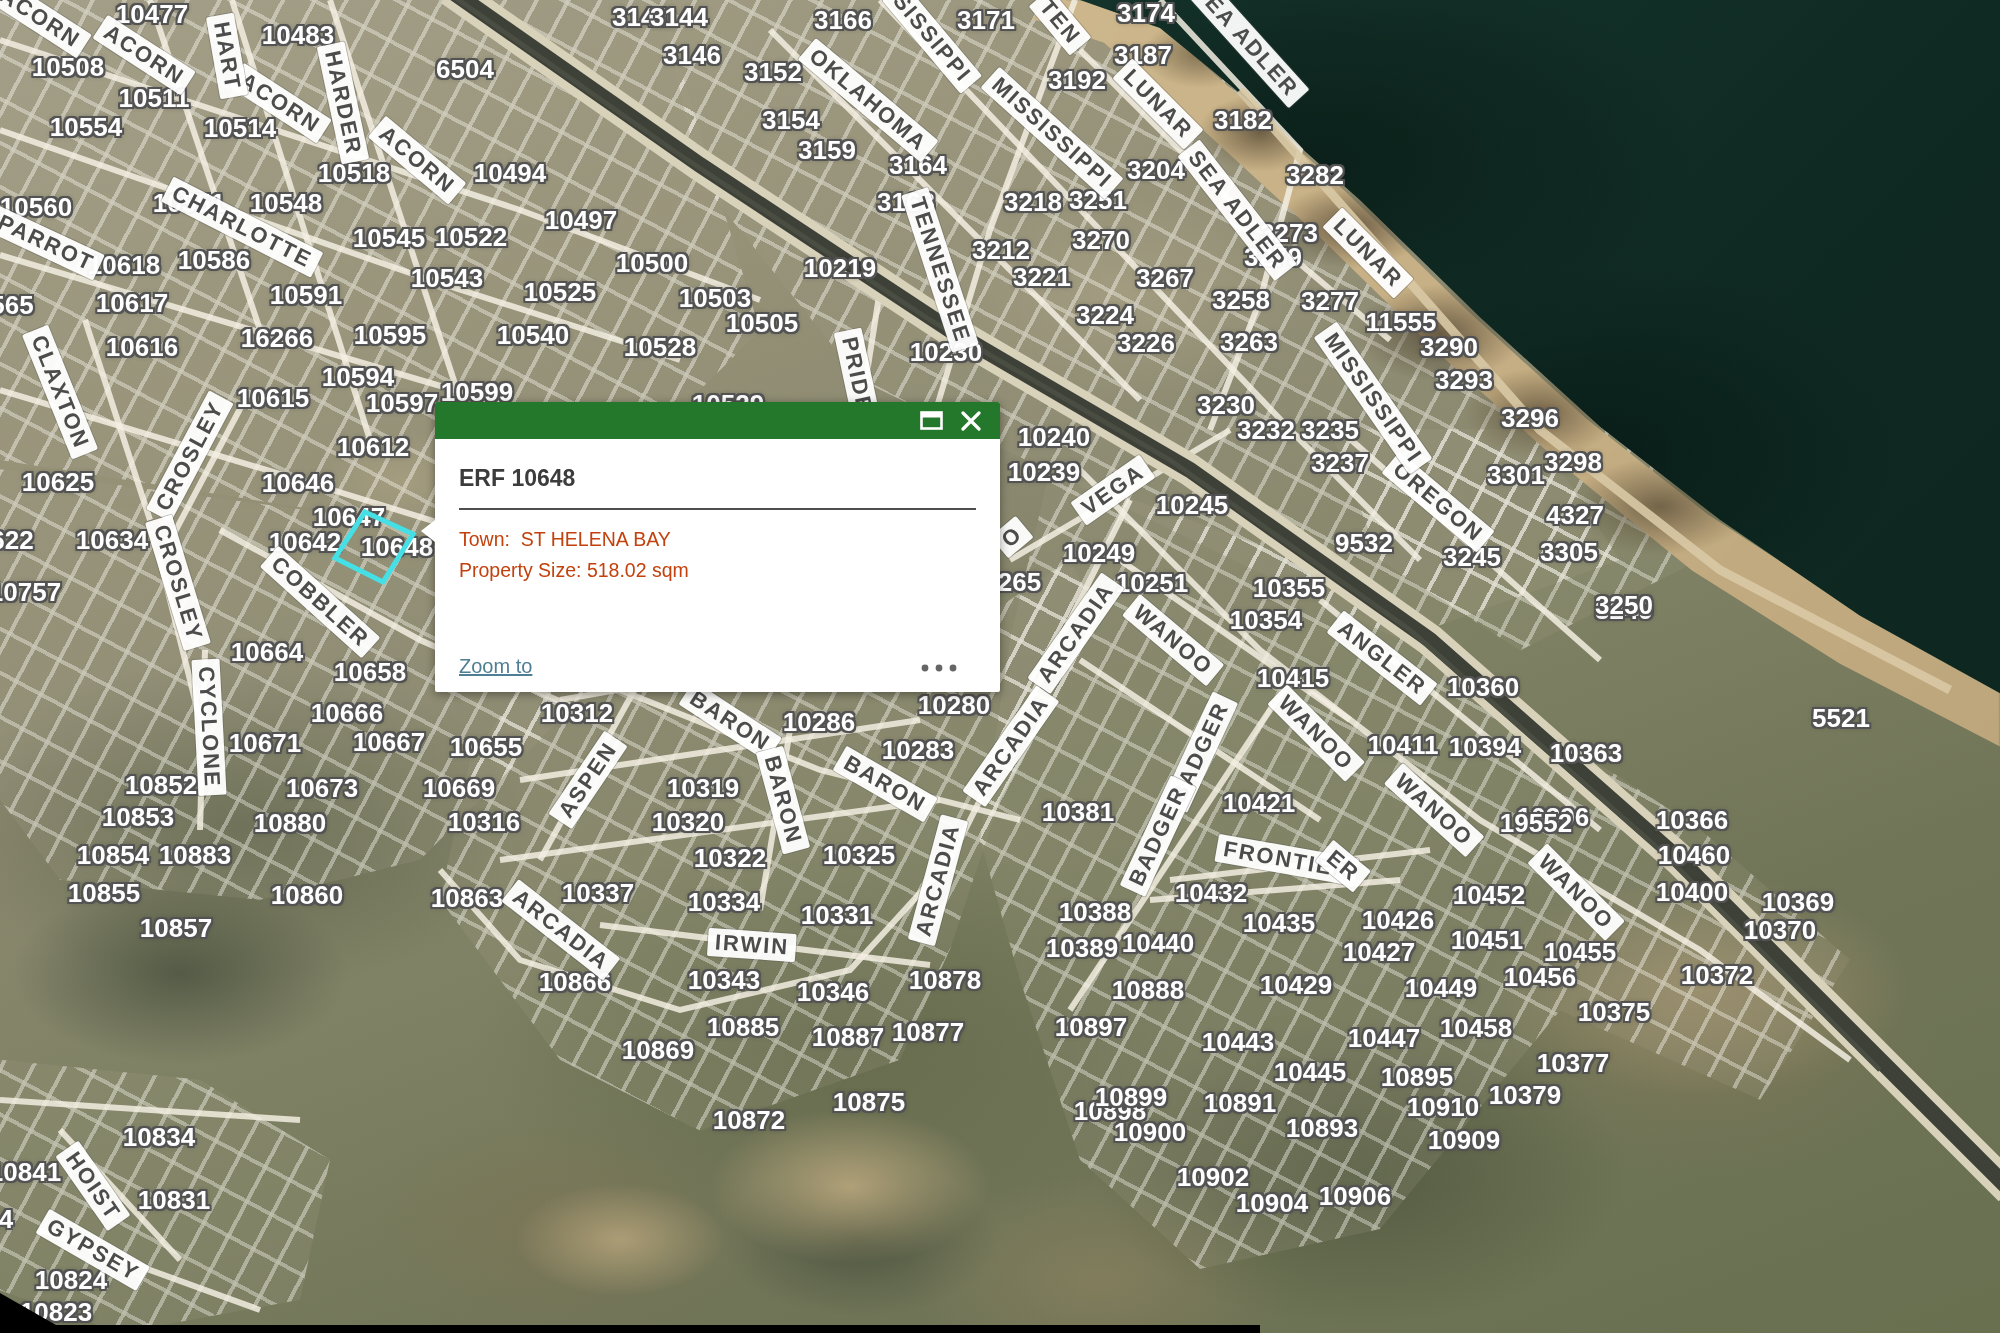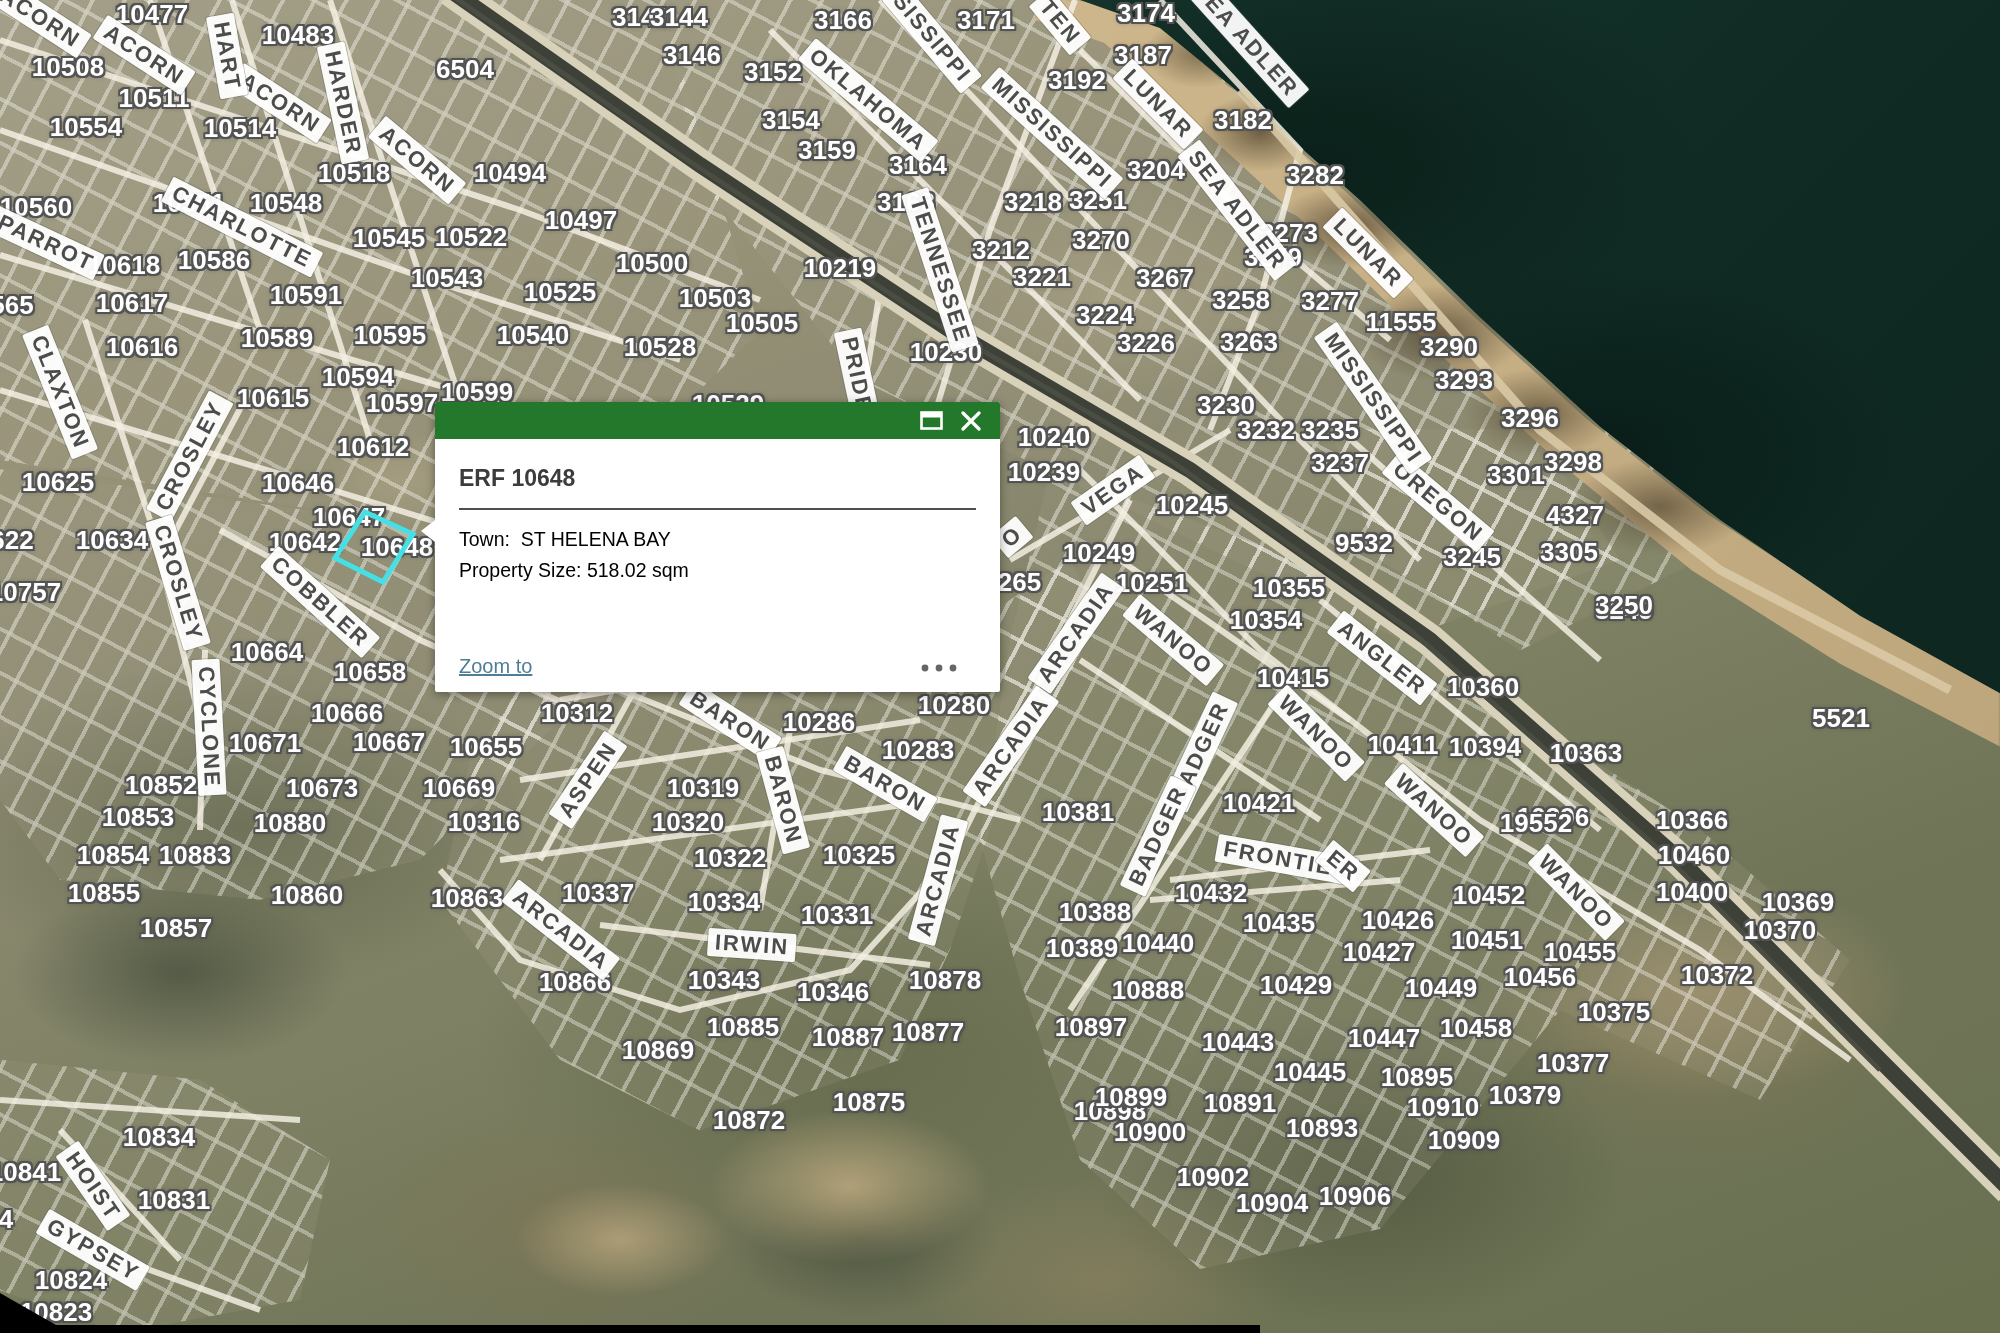--- a/index.html
+++ b/index.html
@@ -64,21 +64,21 @@
   #parcel-highlight{position:absolute;inset:0;z-index:8;}
   
   #popup{position:absolute;left:435px;top:402px;width:565px;height:290px;z-index:50;
          background:#fff;border-radius:2px;box-shadow:0 2px 10px rgba(0,0,0,.4);}
   #popup-header{position:absolute;left:0;top:0;right:0;height:37px;background:#24782c;
          border-radius:2px 2px 0 0;display:flex;align-items:center;justify-content:flex-end;gap:14px;padding-right:16px;box-sizing:border-box;}
   .hdr-btn{display:flex;align-items:center;justify-content:center;width:26px;height:26px;cursor:pointer;}
   #popup-body{position:absolute;left:24px;right:24px;top:37px;bottom:0;}
   #popup-title{margin:26px 0 0 0;font-size:23px;font-weight:700;color:#3c3c3c;}
   #popup-sep{border:none;border-top:2px solid #4e4e4e;margin:16px 0 14px 0;}
-  .row{font-size:19.5px;color:#000000;line-height:31px;white-space:pre;}
+  .row{font-size:19.5px;color:#c2410c;line-height:31px;white-space:pre;}
   #popup-footer{position:absolute;left:0;right:0;bottom:14px;display:flex;align-items:center;justify-content:space-between;}
   #zoom-to{font-size:20px;color:#4e7e93;text-decoration:underline;cursor:pointer;}
   #more-btn{cursor:pointer;padding-right:18px;}
   #popup-tail{position:absolute;left:-14px;top:118px;width:0;height:0;
        border-top:11px solid transparent;border-bottom:11px solid transparent;border-right:14px solid #fff;}
   
   #bottom-strip{position:absolute;left:0;bottom:0;width:1260px;height:8px;background:#000;z-index:9;}
   #corner-wedge{position:absolute;left:0;bottom:0;width:0;height:0;z-index:9;
        border-bottom:40px solid #000;border-right:70px solid transparent;}
 </style>
@@ -196,21 +196,21 @@
       <span class="num" style="left: 1241px; top: 300px;">3258</span>
       <span class="num" style="left: 1330px; top: 301px;">3277</span>
       <span class="num" style="left: 132px; top: 303px;">10617</span>
       <span class="num" style="left: 306px; top: 295px;">10591</span>
       <span class="num" style="left: 560px; top: 292px;">10525</span>
       <span class="num" style="left: 12px; top: 305px;">565</span>
       <span class="num" style="left: 715px; top: 298px;">10503</span>
       <span class="num" style="left: 1105px; top: 315px;">3224</span>
       <span class="num" style="left: 1401px; top: 322px;">11555</span>
       <span class="num" style="left: 762px; top: 323px;">10505</span>
-      <span class="num" style="left: 277px; top: 338px;">10589</span>
+      <span class="num" style="left: 277px; top: 338px;">16266</span>
       <span class="num" style="left: 390px; top: 335px;">10595</span>
       <span class="num" style="left: 533px; top: 335px;">10540</span>
       <span class="num" style="left: 142px; top: 347px;">10616</span>
       <span class="num" style="left: 660px; top: 347px;">10528</span>
       <span class="num" style="left: 1449px; top: 347px;">3290</span>
       <span class="num" style="left: 1146px; top: 343px;">3226</span>
       <span class="num" style="left: 1249px; top: 342px;">3263</span>
       <span class="num" style="left: 946px; top: 352px;">10230</span>
       <span class="num" style="left: 358px; top: 377px;">10594</span>
       <span class="num" style="left: 1464px; top: 380px;">3293</span>

